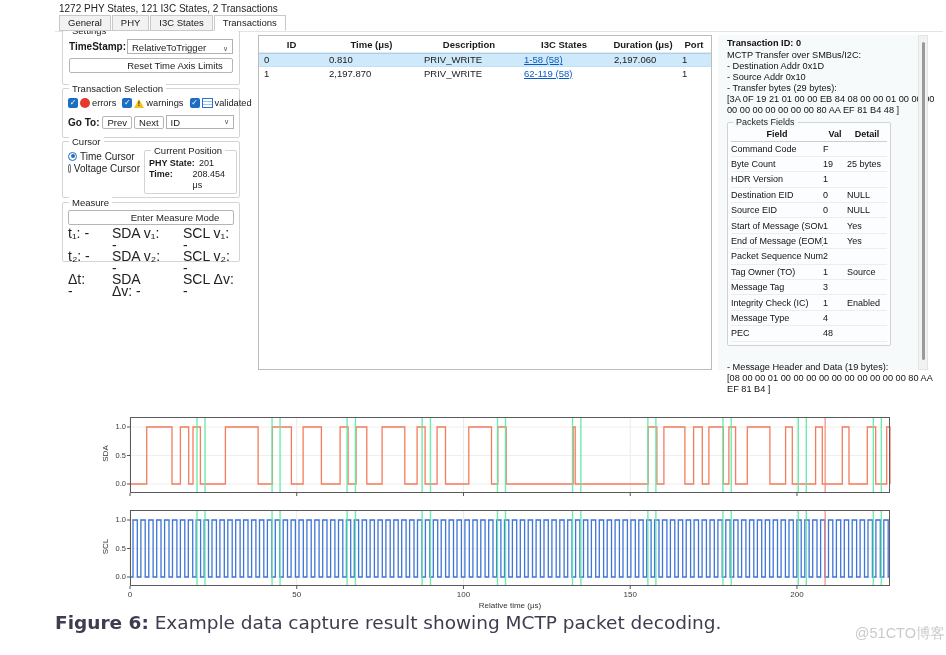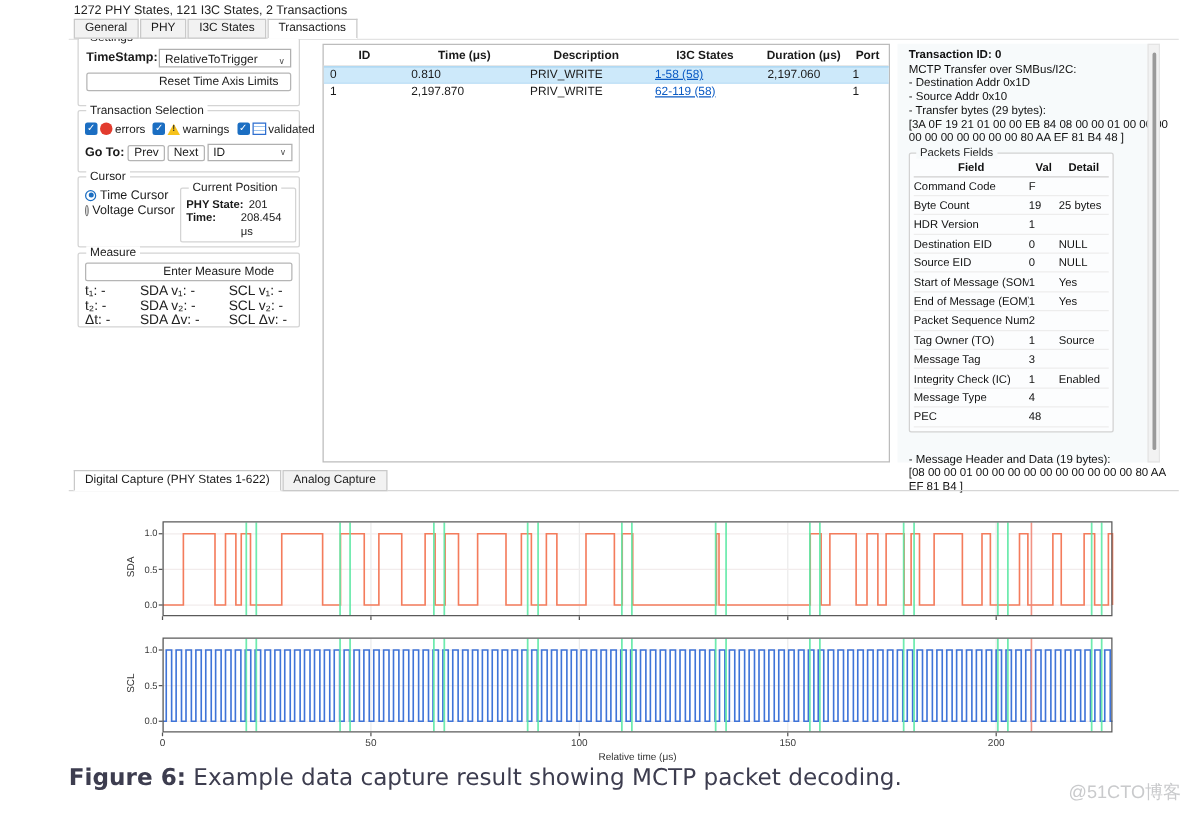--- a/index.html
+++ b/index.html
@@ -38,21 +38,21 @@
     background:repeating-linear-gradient(180deg,#fff 0 2px,#9cc3ee 2px 3px);}
   .cbl{font-size:9.3px;}
   .sbtn{height:13px;padding:0 4px;margin-right:2px;}
   .radio{width:9px;height:9px;border-radius:50%;border:1px solid #707070;box-sizing:border-box;margin-right:3px;position:relative;background:#fff;}
   .radio.sel{border-color:#1b6ec2;}
   .radio.sel::after{content:"";position:absolute;left:1.5px;top:1.5px;width:4px;height:4px;border-radius:50%;background:#1b6ec2;}
   .rlbl{font-size:10px;white-space:nowrap;}
   .curpos{position:relative;border:1px solid #d4d4d4;border-radius:2px;flex:1;margin-left:4px;padding:7px 4px 2px;box-sizing:border-box;}
   .cprow{display:flex;font-size:9px;line-height:11px;}
   .cplbl{font-weight:bold;width:50px;}
-  .mrow{display:flex;font-size:11px;line-height:11.5px;color:#222;gap:20px;}
+  .mrow{display:flex;font-size:14px;line-height:11.5px;color:#222;gap:20px;}
   .m1{width:30px;} .m2{width:64px;} .m3{width:64px;}
 
   
   .txn-table{position:absolute;left:203px;top:33px;width:454px;height:335px;border:1px solid #bcbcbc;background:#fff;
     font-size:9.5px;box-sizing:border-box;}
   .t-head{display:grid;grid-template-columns:65px 95px 100px 90px 68px 34px;font-weight:bold;height:16px;align-items:center;
     border-bottom:1px solid #e8e8e8;}
   .t-head .th{text-align:center;white-space:nowrap;overflow:hidden;}
   .t-row{display:grid;grid-template-columns:65px 95px 100px 90px 68px 34px;height:13.5px;align-items:center;cursor:pointer;}
   .t-row.selected{background:#cde9fa;box-shadow:inset 0 1px 0 #a4d2f0, inset 0 -1px 0 #bfe0f6;}
@@ -317,24 +317,20 @@
     <div class="dfooter">
         <div class="dline">- Message Header and Data (19 bytes):</div>
         <div class="dline">[08 00 00 01 00 00 00 00 00 00 00 00 00 00 80 AA</div>
         <div class="dline">EF 81 B4 ]</div>
       </div>
   </div>
   <div class="dscroll">
     <div class="dthumb"></div>
   </div>
 
-  <div class="capbar">
-      <div class="ctab active">Digital Capture (PHY States 1-622)</div>
-      <div class="ctab">Analog Capture</div>
-    </div>
   <div class="plot" style="left:75px;top:415px;">
       <svg width="760" height="76" viewBox="0 0 760 76">
         <line x1="0" y1="1" x2="0" y2="75" stroke="#ebebeb" stroke-width="1" opacity="1"></line>
         <line x1="166.73979815708645" y1="1" x2="166.73979815708645" y2="75" stroke="#ebebeb" stroke-width="1" opacity="1"></line>
         <line x1="333.4795963141729" y1="1" x2="333.4795963141729" y2="75" stroke="#ebebeb" stroke-width="1" opacity="1"></line>
         <line x1="500.2193944712593" y1="1" x2="500.2193944712593" y2="75" stroke="#ebebeb" stroke-width="1" opacity="1"></line>
         <line x1="666.9591926283458" y1="1" x2="666.9591926283458" y2="75" stroke="#ebebeb" stroke-width="1" opacity="1"></line>
         <line x1="1" y1="67" x2="759" y2="67" stroke="#f2ecec" stroke-width="1" opacity="1"></line>
         <line x1="1" y1="38.5" x2="759" y2="38.5" stroke="#f2ecec" stroke-width="1" opacity="1"></line>
         <line x1="1" y1="10" x2="759" y2="10" stroke="#f2ecec" stroke-width="1" opacity="1"></line>

